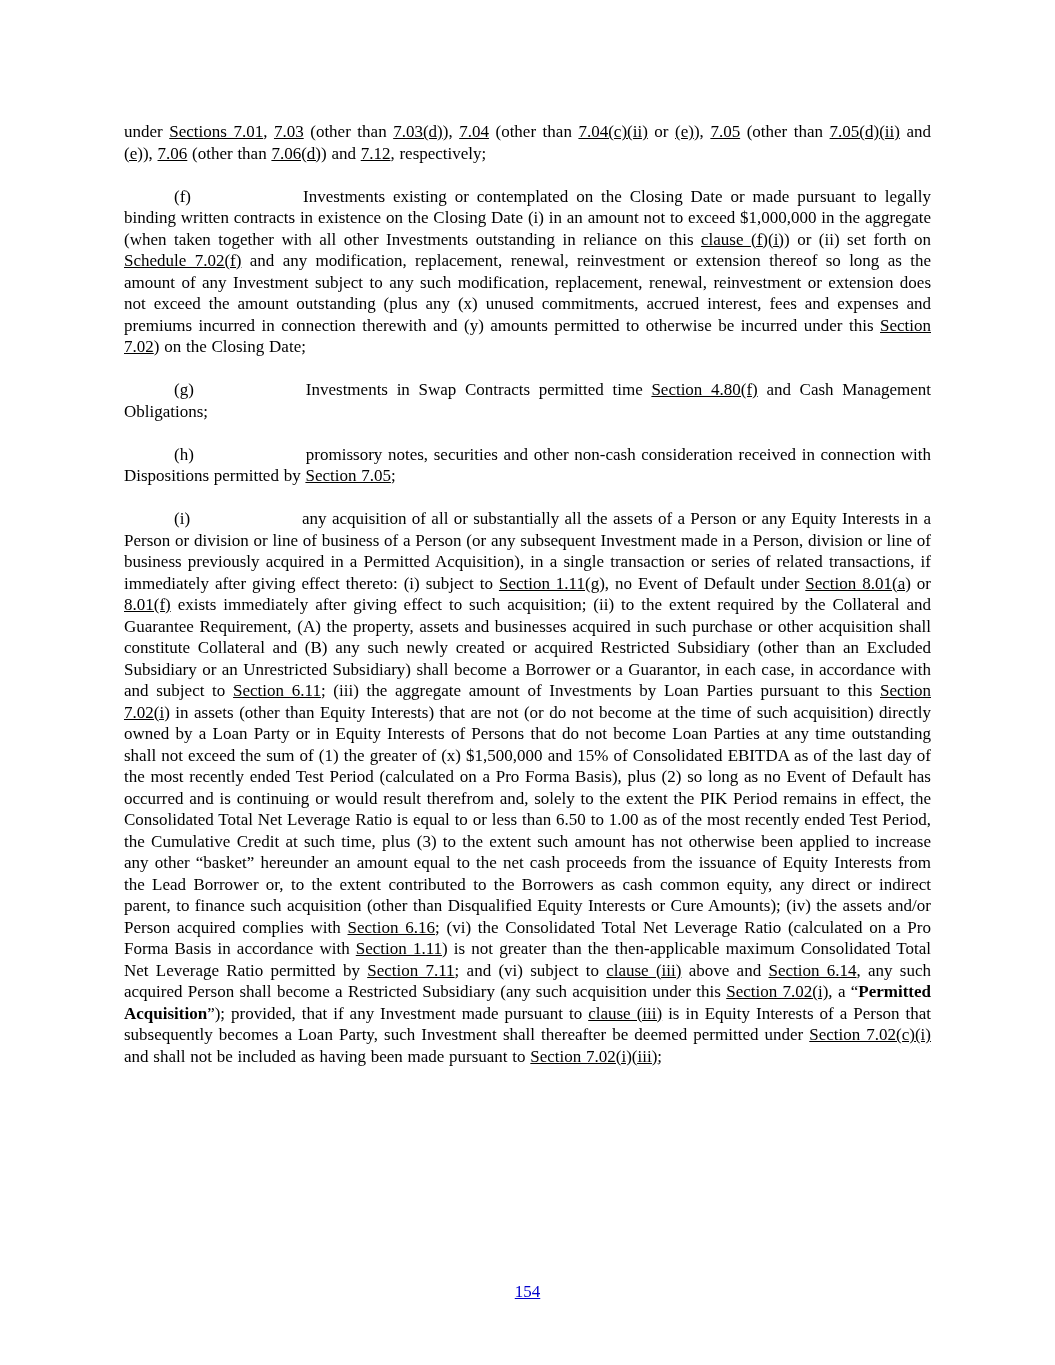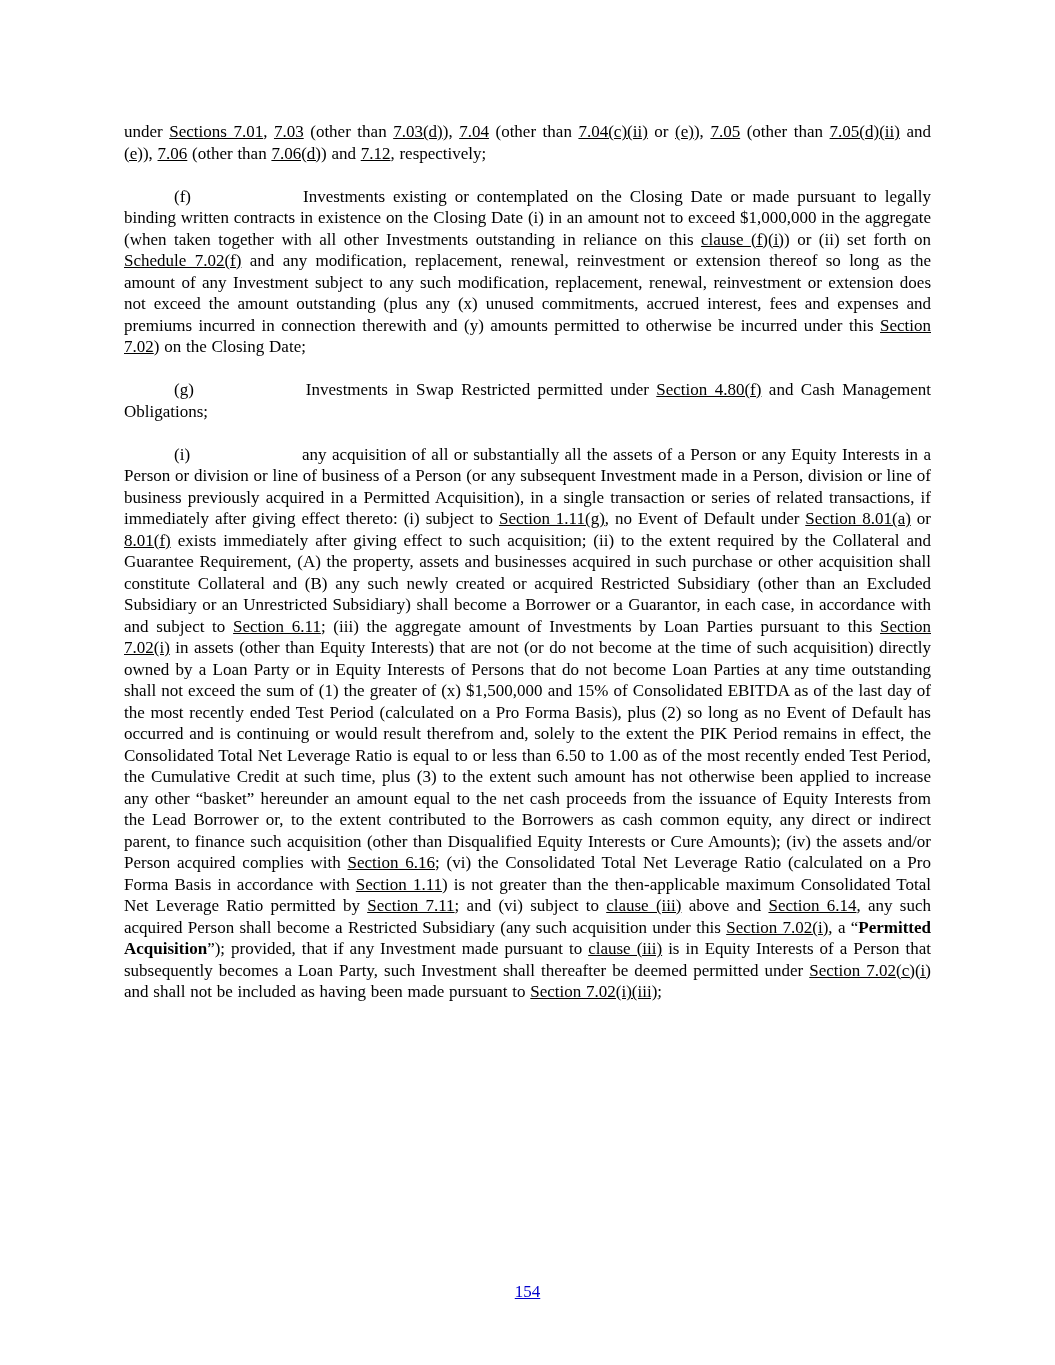--- a/index.html
+++ b/index.html
@@ -31,19 +31,20 @@
   }
   .pagenum span { text-decoration:underline; cursor:pointer; }
 </style>
 </head>
 <body>
 
 <div class="sheet">
   <div class="textcol">
       <p class="para"><span>under </span><span class="ref">Sections 7.01</span><span>, </span><span class="ref">7.03</span><span> (other than </span><span class="ref">7.03(d)</span><span>), </span><span class="ref">7.04</span><span> (other than </span><span class="ref">7.04(c)(ii)</span><span> or </span><span class="ref">(e)</span><span>), </span><span class="ref">7.05</span><span> (other than </span><span class="ref">7.05(d)(ii)</span><span> and </span><span class="ref">(e)</span><span>), </span><span class="ref">7.06</span><span> (other than </span><span class="ref">7.06(d)</span><span>) and </span><span class="ref">7.12</span><span>, respectively;</span></p>
       <p class="para labeled"><span>(f)</span><span class="ptab"></span><span>Investments existing or contemplated on the Closing Date or made pursuant to legally binding written contracts in existence on the Closing Date (i) in an amount not to exceed $1,000,000 in the aggregate (when taken together with all other Investments outstanding in reliance on this </span><span class="ref">clause (f)(i)</span><span>) or (ii) set forth on </span><span class="ref">Schedule 7.02(f)</span><span> and any modification, replacement, renewal, reinvestment or extension thereof so long as the amount of any Investment subject to any such modification, replacement, renewal, reinvestment or extension does not exceed the amount outstanding (plus any (x) unused commitments, accrued interest, fees and expenses and premiums incurred in connection therewith and (y) amounts permitted to otherwise be incurred under this </span><span class="ref">Section 7.02</span><span>) on the Closing Date;</span></p>
-      <p class="para labeled"><span>(g)</span><span class="ptab"></span><span>Investments in Swap Restricted permitted under </span><span class="ref">Section 4.80(f)</span><span> and Cash Management Obligations;</span></p>
+      <p class="para labeled"><span>(g)</span><span class="ptab"></span><span>Investments in Swap Contracts permitted time </span><span class="ref">Section 4.80(f)</span><span> and Cash Management Obligations;</span></p>
+      <p class="para labeled"><span>(h)</span><span class="ptab"></span><span>promissory notes, securities and other non-cash consideration received in connection with Dispositions permitted by </span><span class="ref">Section 7.05</span><span>;</span></p>
       <p class="para labeled"><span>(i)</span><span class="ptab"></span><span>any acquisition of all or substantially all the assets of a Person or any Equity Interests in a Person or division or line of business of a Person (or any subsequent Investment made in a Person, division or line of business previously acquired in a Permitted Acquisition), in a single transaction or series of related transactions, if immediately after giving effect thereto: (i) subject to </span><span class="ref">Section 1.11(g)</span><span>, no Event of Default under </span><span class="ref">Section 8.01(a)</span><span> or </span><span class="ref">8.01(f)</span><span> exists immediately after giving effect to such acquisition; (ii) to the extent required by the Collateral and Guarantee Requirement, (A) the property, assets and businesses acquired in such purchase or other acquisition shall constitute Collateral and (B) any such newly created or acquired Restricted Subsidiary (other than an Excluded Subsidiary or an Unrestricted Subsidiary) shall become a Borrower or a Guarantor, in each case, in accordance with and subject to </span><span class="ref">Section 6.11</span><span>; (iii) the aggregate amount of Investments by Loan Parties pursuant to this </span><span class="ref">Section 7.02(i)</span><span> in assets (other than Equity Interests) that are not (or do not become at the time of such acquisition) directly owned by a Loan Party or in Equity Interests of Persons that do not become Loan Parties at any time outstanding shall not exceed the sum of (1) the greater of (x) $1,500,000 and 15% of Consolidated EBITDA as of the last day of the most recently ended Test Period (calculated on a Pro Forma Basis), </span><span class="it">plus</span><span> (2) so long as no Event of Default has occurred and is continuing or would result therefrom and, solely to the extent the PIK Period remains in effect, the Consolidated Total Net Leverage Ratio is equal to or less than 6.50 to 1.00 as of the most recently ended Test Period, the Cumulative Credit at such time, </span><span class="it">plus</span><span> (3) to the extent such amount has not otherwise been applied to increase any other “basket” hereunder an amount equal to the net cash proceeds from the issuance of Equity Interests from the Lead Borrower or, to the extent contributed to the Borrowers as cash common equity, any direct or indirect parent, to finance such acquisition (other than Disqualified Equity Interests or Cure Amounts); (iv) the assets and/or Person acquired complies with </span><span class="ref">Section 6.16</span><span>; (vi) the Consolidated Total Net Leverage Ratio (calculated on a Pro Forma Basis in accordance with </span><span class="ref">Section 1.11</span><span>) is not greater than the then-applicable maximum Consolidated Total Net Leverage Ratio permitted by </span><span class="ref">Section 7.11</span><span>; and (vi) subject to </span><span class="ref">clause (iii)</span><span> above and </span><span class="ref">Section 6.14</span><span>, any such acquired Person shall become a Restricted Subsidiary (any such acquisition under this </span><span class="ref">Section 7.02(i)</span><span>, a “</span><span class="bd">Permitted Acquisition</span><span>”); </span><span class="it">provided</span><span>, that if any Investment made pursuant to </span><span class="ref">clause (iii)</span><span> is in Equity Interests of a Person that subsequently becomes a Loan Party, such Investment shall thereafter be deemed permitted under </span><span class="ref">Section 7.02(c)(i)</span><span> and shall not be included as having been made pursuant to </span><span class="ref">Section 7.02(i)(iii)</span><span>;</span></p>
     </div>
   <div class="pagenum">
     <span style="color: rgb(0, 0, 204); margin-top: 47px;">154</span>
   </div>
 </div>
 
 </body></html>

